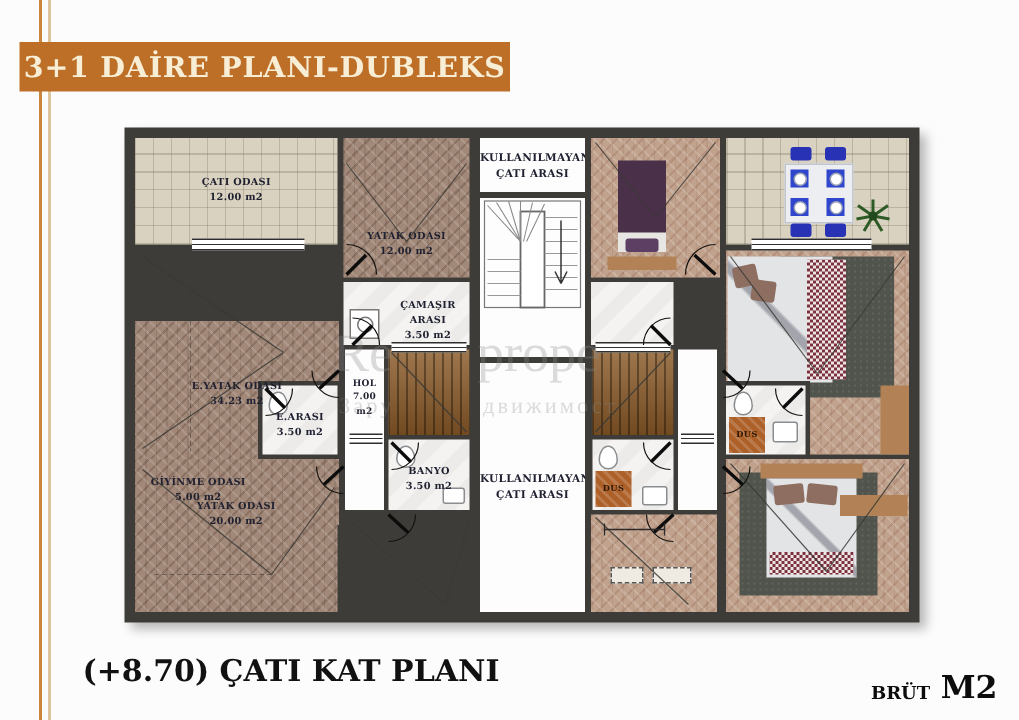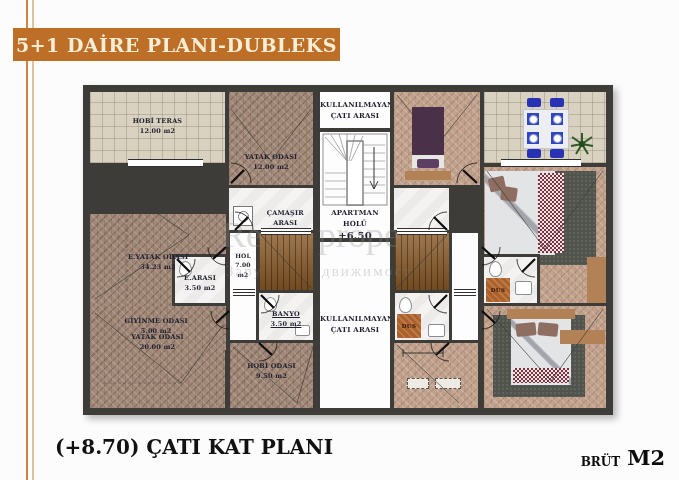--- a/index.html
+++ b/index.html
@@ -84,109 +84,100 @@
   .fright .area{font-size:55px;font-weight:bold;line-height:.85;}
   .fright .unit{font-size:21px;font-weight:bold;margin:0 0 8px 3px;}
 </style>
 </head>
 <body>
 
 <div class="abs vline1"></div>
 <div class="abs vline2"></div>
 
 <div class="abs banner">
-  <span>5+1 DAİRE PLANI-DUBLEKS</span>
+  <span>3+1 DAİRE PLANI-DUBLEKS</span>
 </div>
 
 <div class="abs plan">
 
   <div class="room tile" style="left:7px;top:7px;width:135px;height:71px;">
     <div class="rlabel" style="top:24px;">
-      <span>HOBİ TERAS</span><br><span>12.00 m2</span>
+      <span>ÇATI ODASI</span><br><span>12.00 m2</span>
     </div>
   </div>
 
   <div class="room wood1" style="left:146px;top:7px;width:84px;height:93px;">
     <div class="rlabel" style="top:60px;">
       <span>YATAK ODASI</span><br><span>12.00 m2</span>
     </div>
   </div>
 
   <div class="room wood1" style="left:7px;top:82px;width:136px;height:136px;margin-top:47px;">
     <div class="rlabel" style="top:38px;">
       <span>E.YATAK ODASI</span><br><span>34.23 m2</span>
     </div>
-    <div class="rlabel" style="top:102px;width:62%;padding-left:24px;">
+    <div class="rlabel" style="top:102px;width:62%;">
       <span>GİYİNME ODASI</span><br><span>5.00 m2</span>
     </div>
   </div>
 
   <div class="room wroom inset" style="left:92px;top:172px;width:50px;height:46px;">
     <div class="rlabel" style="top:16px;">
       <span>E.ARASI</span><br><span>3.50 m2</span>
     </div>
     <div class="abs toilet" style="left:4px;top:4px;width:11px;height:14px;"></div>
   </div>
 
   <div class="room wroom" style="left:146px;top:103px;width:84px;height:42px;">
-    <div class="rlabel" style="top:20px;left:34%;width:66%;">
+    <div class="rlabel" style="top:10px;left:34%;width:66%;">
       <span>ÇAMAŞIR</span><br><span>ARASI</span><br><span>3.50 m2</span>
     </div>
     <div class="abs washer" style="left:4px;top:18px;width:18px;height:18px;">
         <div></div>
       </div>
   </div>
 
   <div class="room hall" style="left:147px;top:148px;width:26px;height:107px;">
     <div class="rlabel" style="top:18px;font-size:6px;">
       <span>HOL</span><br><span>7.00 m2</span>
     </div>
   </div>
 
   <div class="room wstair" style="left:176px;top:148px;width:54px;height:57px;"></div>
 
   <div class="room wroom" style="left:176px;top:208px;width:54px;height:47px;">
-    <div class="rlabel" style="top:16px;text-decoration:underline;">
+    <div class="rlabel" style="top:16px;">
       <span>BANYO</span><br><span>3.50 m2</span>
     </div>
     <div class="abs toilet" style="left:5px;top:4px;width:11px;height:13px;"></div>
     <div class="abs sink" style="left:36px;top:32px;width:13px;height:9px;"></div>
   </div>
 
   <div class="room wood1" style="left:7px;top:221px;width:135px;height:102px;">
     <div class="rlabel" style="top:26px;">
       <span>YATAK ODASI</span><br><span>20.00 m2</span>
     </div>
   </div>
 
-  <div class="room wood1" style="left:147px;top:258px;width:83px;height:65px;">
-    <div class="rlabel" style="top:18px;">
-      <span>HOBİ ODASI</span><br><span>9.50 m2</span>
-    </div>
-  </div>
 
   <div class="room hall" style="left:237px;top:7px;width:70px;height:36px;">
     <div class="rlabel big" style="top:8px;">
       <span>KULLANILMAYAN</span><br><span>ÇATI ARASI</span>
     </div>
   </div>
 
   <div class="room hall" style="left:237px;top:47px;width:70px;height:106px;">
     <svg width="68" height="74" style="position:absolute;left:1px;top:1px;">
       <rect x="2" y="1" width="64" height="71" fill="none" stroke="#777" stroke-width="0.8"></rect>
       <rect x="26" y="8" width="16" height="64" fill="#fff" stroke="#666" stroke-width="1.2"></rect>
       <path d="M26,28 L4,4 M26,28 L10,2 M26,28 L18,1 M26,28 L26,1 M28,28 L34,2 M30,28 L42,3" stroke="#888" stroke-width="0.7" fill="none"></path>
       <path d="M42,12 H64 M42,20 H64 M42,28 H64 M42,36 H64 M42,44 H64 M42,52 H64 M42,60 H64" stroke="#999" stroke-width="0.7"></path>
       <path d="M4,40 H26 M4,48 H26 M4,56 H26 M4,64 H26" stroke="#999" stroke-width="0.7"></path>
       <path d="M53,14 V56 M53,56 L49,48 M53,56 L57,48" stroke="#333" stroke-width="1" fill="none"></path>
     </svg>
-    <div class="rlabel big" style="top:76px;">
-      <span>APARTMAN</span><br><span>HOLÜ</span><br>
-      <span class="lvl">+6.50</span>
-    </div>
   </div>
 
   <div class="room hall" style="left:237px;top:157px;width:70px;height:166px;">
     <div class="rlabel big" style="top:72px;">
       <span>KULLANILMAYAN</span><br><span>ÇATI ARASI</span>
     </div>
   </div>
 
   <div class="room wood2" style="left:311px;top:7px;width:86px;height:93px;">
     <div class="abs bedpurple" style="left:18px;top:15px;width:32px;height:50px;"></div>

